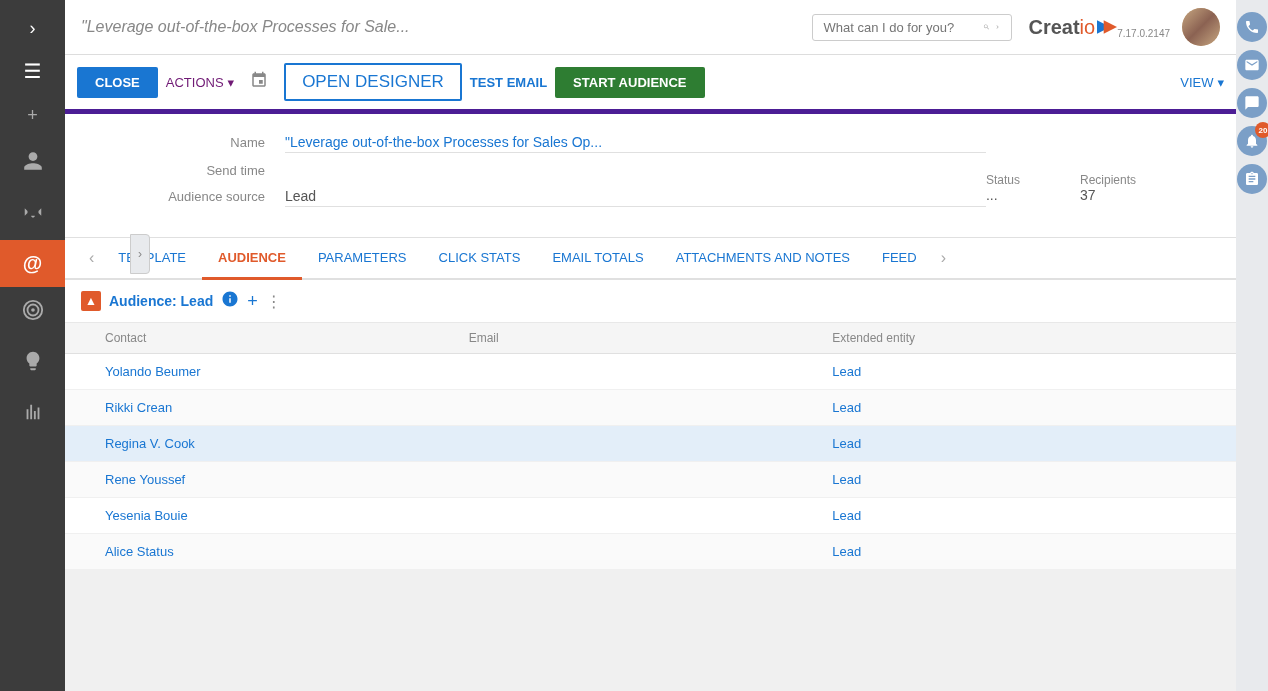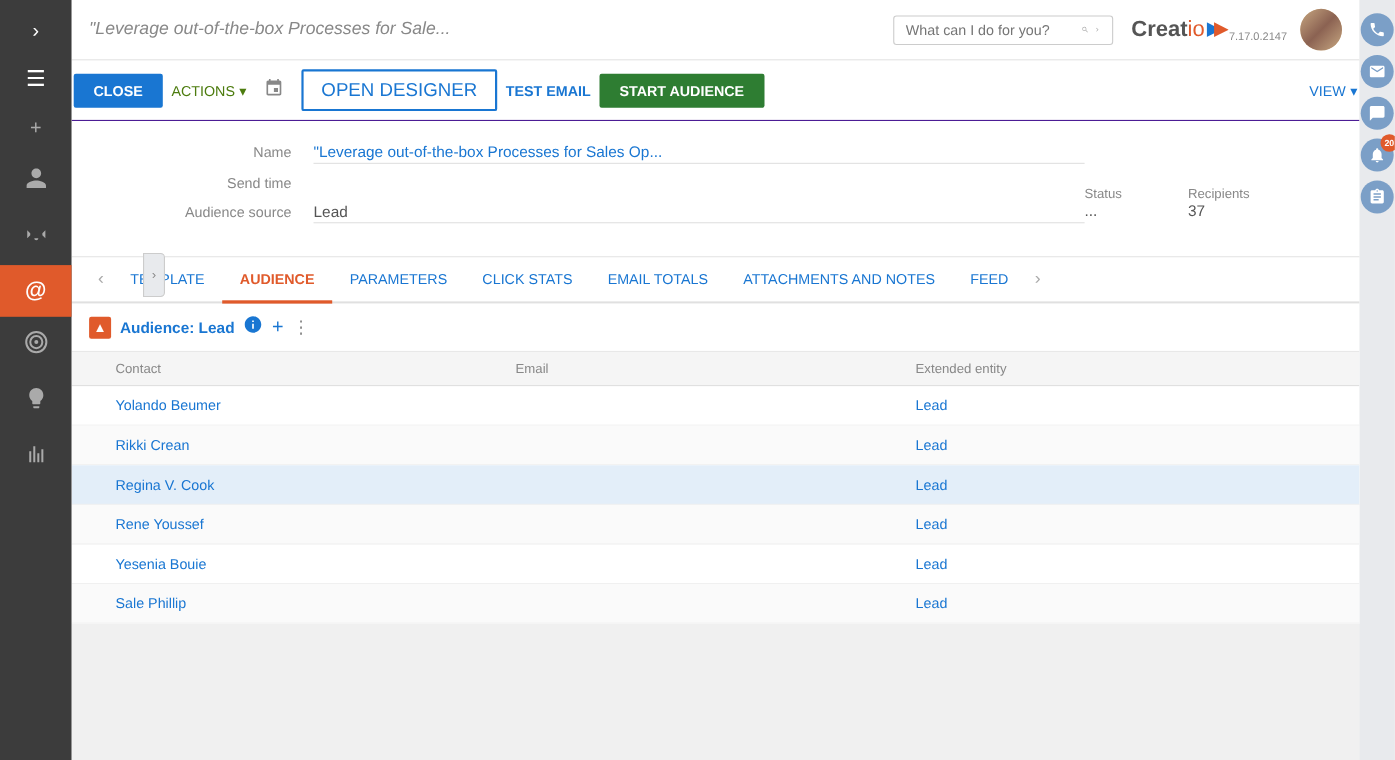--- a/index.html
+++ b/index.html
@@ -116,40 +116,40 @@
     .avatar-icon {
       width: 38px;
       height: 38px;
       background: linear-gradient(to bottom, #c8a882, #a0785a);
       border-radius: 50%;
     }
 
     
     .actionbar {
       background: #fff;
-      border-bottom: 1px solid #4c1d95;
-      display: flex;
-      align-items: center;
-      padding: 8px 2px;
+      border-bottom: 5px solid #4c1d95;
+      display: flex;
+      align-items: center;
+      padding: 8px 12px;
       gap: 8px;
       flex-shrink: 0;
     }
     .btn-close {
       background: #1976d2;
       color: #fff;
       border: none;
       padding: 8px 18px;
       font-size: 13px;
       font-weight: bold;
       cursor: pointer;
       border-radius: 2px;
     }
     .btn-actions {
       background: transparent;
-      color: #4d7c0f;
+      color: #701a75;
       border: none;
       font-size: 13px;
       cursor: pointer;
       display: flex;
       align-items: center;
       gap: 4px;
     }
     .btn-pin {
       color: #888;
       background: transparent;
@@ -548,21 +548,21 @@
     <span class="contact-link">Rene Youssef</span>
     <span></span>
     <span class="entity-link">Lead</span>
   </div>
           <div class="table-row">
     <span class="contact-link">Yesenia Bouie</span>
     <span></span>
     <span class="entity-link">Lead</span>
   </div>
           <div class="table-row">
-    <span class="contact-link">Sale Phillip</span>
+    <span class="contact-link">Alice Status</span>
     <span></span>
     <span class="entity-link">Lead</span>
   </div>
         </div>
     </div>
   </div>
 </div>
 
 <div class="right-panel">
   <div style="width:30px;height:30px;border-radius:50%;background:#7b9fc7;color:#fff;display:flex;align-items:center;justify-content:center;font-size:16px;margin:4px;cursor:pointer;">

